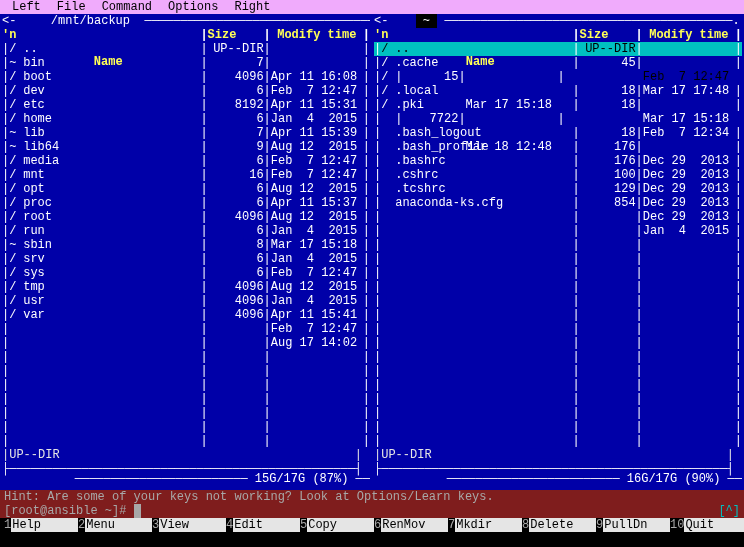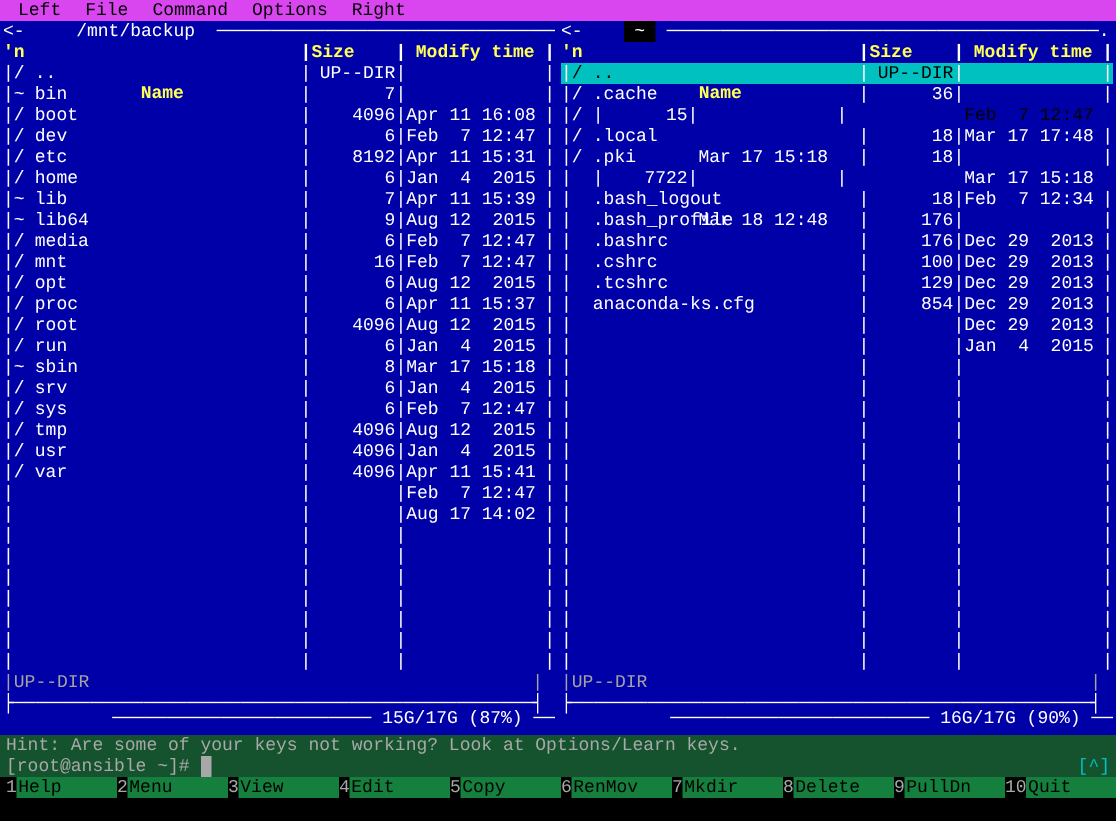--- a/index.html
+++ b/index.html
@@ -7,21 +7,21 @@
     font-family: "Courier New", monospace;
     font-size: 12px;
     line-height: 14px;
     background: #000;
     color: #fff;
     width: 744px;
     height: 547px;
     overflow: hidden;
   }
   .menubar {
-    background: #d946ef;
+    background: #f0abfc;
     color: #000;
     display: flex;
     padding: 0 4px;
     height: 14px;
   }
   .menubar span { padding: 0 8px; }
   .panels {
     display: flex;
     height: 476px;
   }
@@ -69,49 +69,49 @@
   .row .c-size { width: 56px; text-align: right; white-space: pre; }
   .row .c-mod  { width: 92px; text-align: left; white-space: pre; margin-top: 28px; }
   .row.selected { background: #00c0c0; color: #000; }
   .row.selected .c-name { color: #000; }
   .sep { color: #fff; }
   .mini {
     position: absolute;
     bottom: 28px;
     left: 2px; right: 2px;
     height: 14px;
-    color: #a3a3a3;
+    color: #e5e5e5;
     white-space: pre;
   }
   .spacer {
     position: absolute;
     bottom: 4px; left: 2px; right: 2px;
     text-align: right;
     color: #fff;
     white-space: pre;
     overflow: hidden;
   }
   .bottom {
-    background: #14532d;
+    background: #7f1d1d;
     color: #a8a8a8;
     padding: 0 4px;
   }
   .hint { height: 14px; white-space: pre; }
   .prompt { height: 14px; white-space: pre; display:flex; }
   .cursor { background:#a8a8a8; width:7px; display:inline-block; }
   .bracket-a { color:#00c0c0; margin-left:auto; }
   .fkeys {
     display: flex;
     background: #000;
     height: 14px;
     padding-left: 4px;
   }
   .fkey { display: flex; flex: 1; }
   .fkey .num { color: #a8a8a8; background:#000; }
-  .fkey .lbl { background: #15803d; color: #000; flex:1; padding-left:1px;}
+  .fkey .lbl { background: #e5e5e5; color: #000; flex:1; padding-left:1px;}
 </style>
 </head>
 <body>
 
 <div class="menubar">
     <span>Left</span>
     <span>File</span>
     <span>Command</span>
     <span>Options</span>
     <span>Right</span>
@@ -445,21 +445,21 @@
           <span class="c-size">UP--DIR</span>
           <span class="sep">|</span>
           <span class="c-mod">Feb  7 12:47</span>
           <span class="sep">|</span>
         </div>
         <div class="row">
           <span class="sep">|</span>
           <span class="c-mark">/</span>
           <span class="c-name">.cache</span>
           <span class="sep">|</span>
-          <span class="c-size">36</span>
+          <span class="c-size">45</span>
           <span class="sep">|</span>
           <span class="c-mod">Mar 17 17:48</span>
           <span class="sep">|</span>
         </div>
         <div class="row">
           <span class="sep">|</span>
           <span class="c-mark">/</span>
           <span class="sep">|</span>
           <span class="c-size">15</span>
           <span class="sep">|</span>

